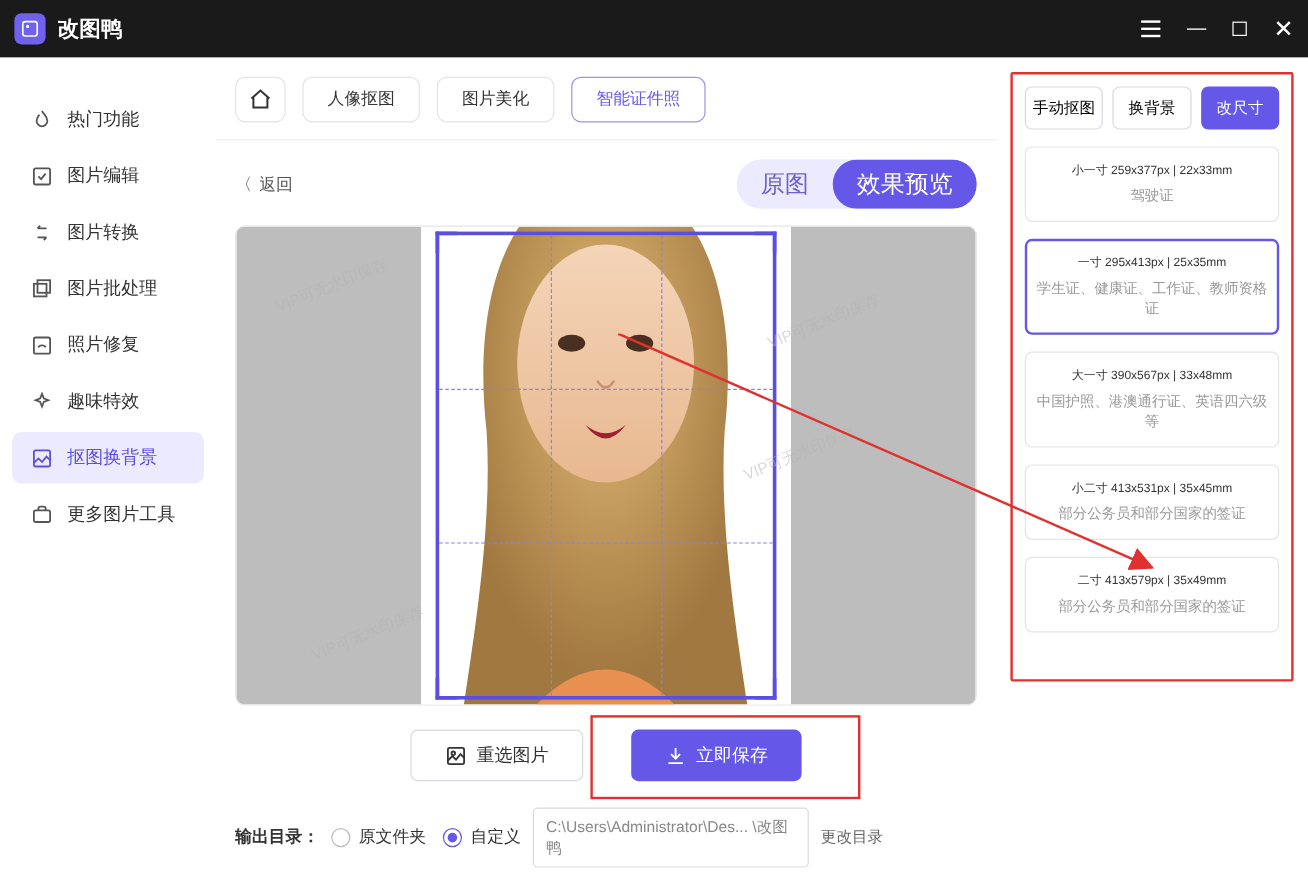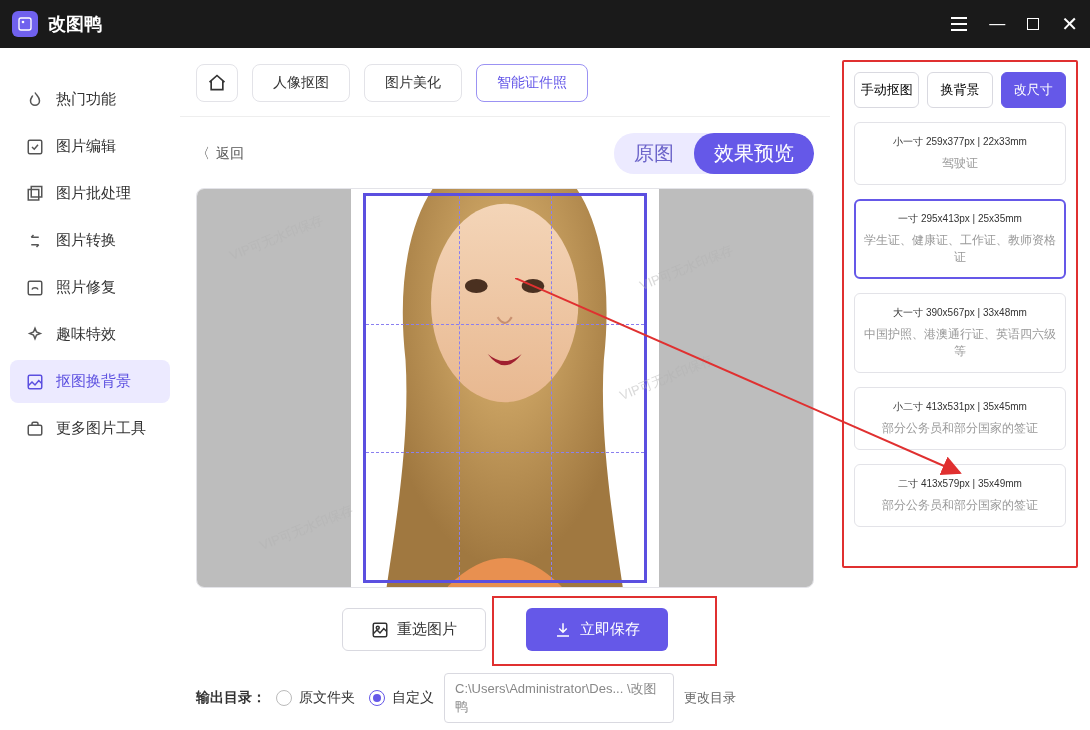--- a/index.html
+++ b/index.html
@@ -122,33 +122,33 @@
             <svg width="18" height="18" viewBox="0 0 24 24" fill="none" stroke="#555" stroke-width="2">
               <rect x="3" y="3" width="18" height="18" rx="2"></rect>
               <path d="M8 12l3 3 5-6"></path>
             </svg>
           </span>
         <span>图片编辑</span>
       </div>
       <div class="nav-item">
         <span class="ico">
             <svg width="18" height="18" viewBox="0 0 24 24" fill="none" stroke="#555" stroke-width="2">
+              <path d="M7 7h10M7 7l3-3M17 17H7M17 17l-3 3"></path>
+            </svg>
+          </span>
+        <span>图片转换</span>
+      </div>
+      <div class="nav-item">
+        <span class="ico">
+            <svg width="18" height="18" viewBox="0 0 24 24" fill="none" stroke="#555" stroke-width="2">
               <rect x="3" y="6" width="14" height="14"></rect>
               <rect x="7" y="2" width="14" height="14"></rect>
             </svg>
           </span>
         <span>图片批处理</span>
-      </div>
-      <div class="nav-item">
-        <span class="ico">
-            <svg width="18" height="18" viewBox="0 0 24 24" fill="none" stroke="#555" stroke-width="2">
-              <path d="M7 7h10M7 7l3-3M17 17H7M17 17l-3 3"></path>
-            </svg>
-          </span>
-        <span>图片转换</span>
       </div>
       <div class="nav-item">
         <span class="ico">
             <svg width="18" height="18" viewBox="0 0 24 24" fill="none" stroke="#555" stroke-width="2">
               <rect x="3" y="3" width="18" height="18" rx="2"></rect>
               <path d="M8 14c1-3 7-3 8 0"></path>
             </svg>
           </span>
         <span>照片修复</span>
       </div>

